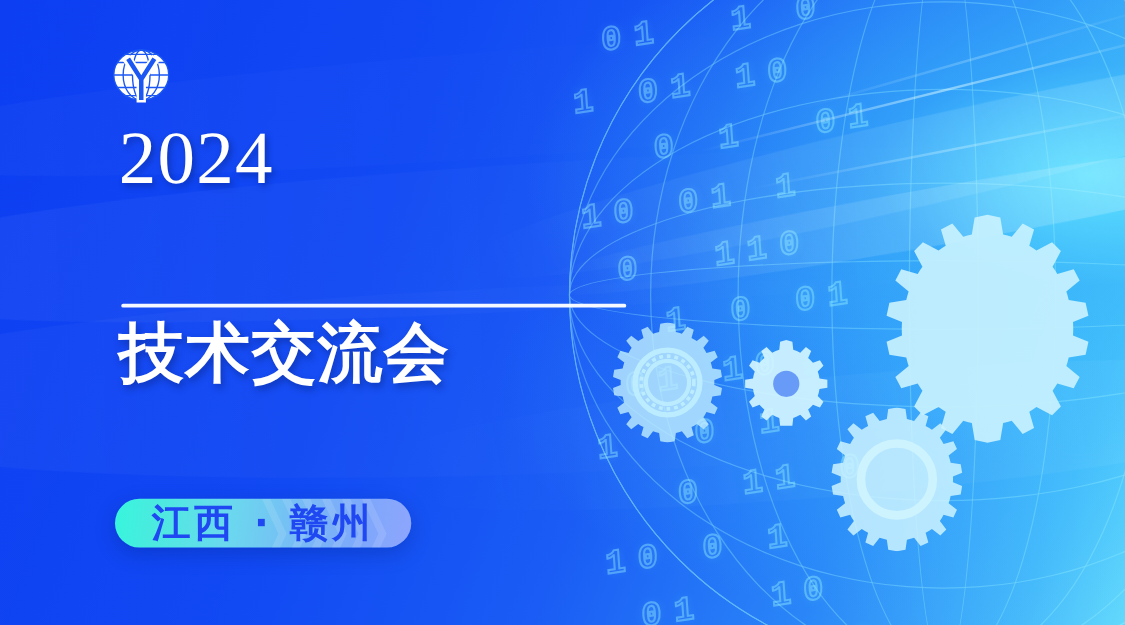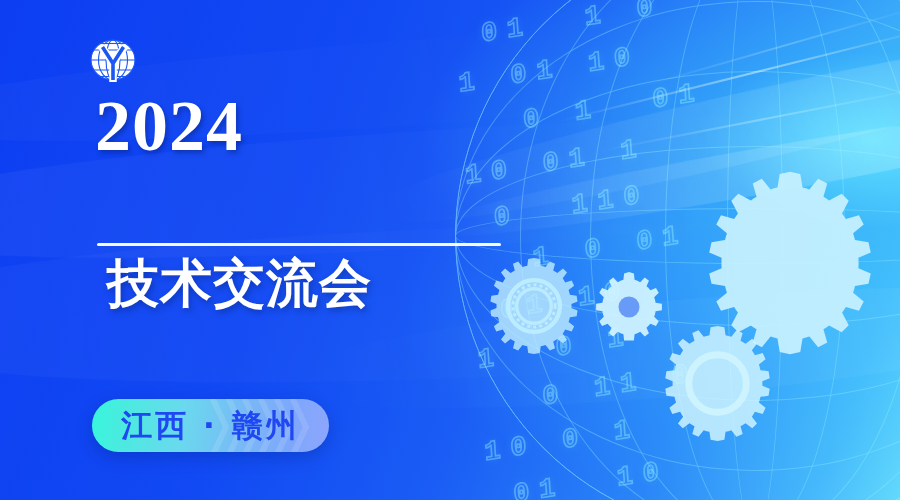--- a/index.html
+++ b/index.html
@@ -59,48 +59,48 @@
   .gear{ position:absolute; }
   .gear svg{ display:block; }
 
   
   .content{ position:absolute; left:0; top:0; width:560px; height:500px; z-index:12; }
 
   .logo{ position:absolute; left:88px; top:37px; width:50px; height:48px; }
 
   .year{
     position:absolute; left:95px; top:96px;
-    font-family:"Liberation Serif", serif; font-weight:700;
-    font-size:72px; line-height:60px; color:#fff; letter-spacing:1px;
+    font-family:"Liberation Serif", serif; font-weight:400;
+    font-size:60px; line-height:60px; color:#fff; letter-spacing:1px;
     text-shadow:2px 3px 5px rgba(4,28,110,.45);
   }
 
   .t1, .t2{
     position:absolute; left:95px; color:#fff; font-weight:700;
     font-family:"DejaVu Sans", sans-serif;
     letter-spacing:1px;
     text-shadow:2px 3px 6px rgba(4,28,110,.42);
   }
   .t1{ top:174px; font-size:52px; line-height:56px; }
-  .t2{ top:255px; font-size:52px; line-height:56px;margin-left:12px; }
+  .t2{ top:255px; font-size:52px; line-height:56px; }
 
   .divider{
     position:absolute; left:97px; top:243px; width:404px; height:3px;
     background:#fff; border-radius:2px; opacity:.96;
   }
 
   .sub{
     position:absolute; left:96px; top:326px; width:430px;
     color:#e9f3ff; font-size:16.5px; line-height:25px;
     letter-spacing:.45px; font-weight:400;
     text-shadow:0 1px 3px rgba(4,28,110,.4);
   }
 
   .badge{
-    position:absolute; left:92px; top:399px; width:237px; height:53px;
+    position:absolute; left:92px; top:399px; width:237px; height:39px;
     border-radius:29px; overflow:hidden;
     background:linear-gradient(97deg,#36f6dd 0%,#4beadf 14%,#6ad9ee 38%,#79b6f7 66%,#7ea7fb 84%,#8ea6fd 100%);
     box-shadow:0 5px 16px rgba(5,30,120,.28);
     display:flex; align-items:center; justify-content:center;
   }
   .badge .chev{ position:absolute; inset:0; opacity:.22; }
   .badge .txt{
     position:relative; z-index:2;
     color:#1f47f2; font-weight:700; font-size:31px; letter-spacing:3px;
     font-family:"DejaVu Sans", sans-serif;

